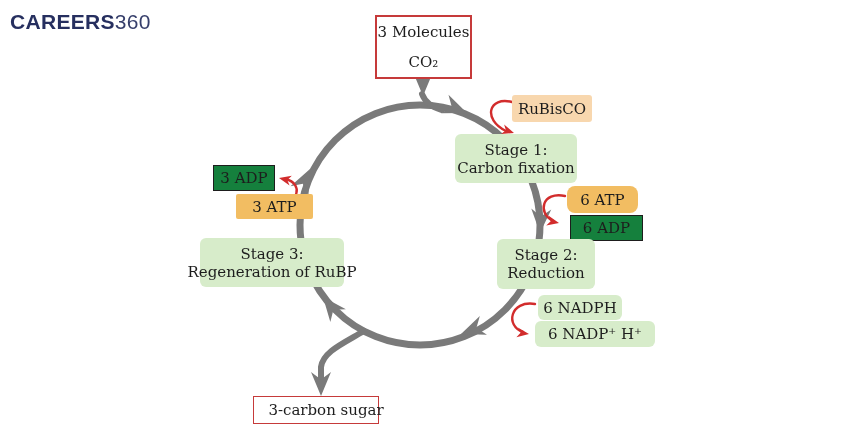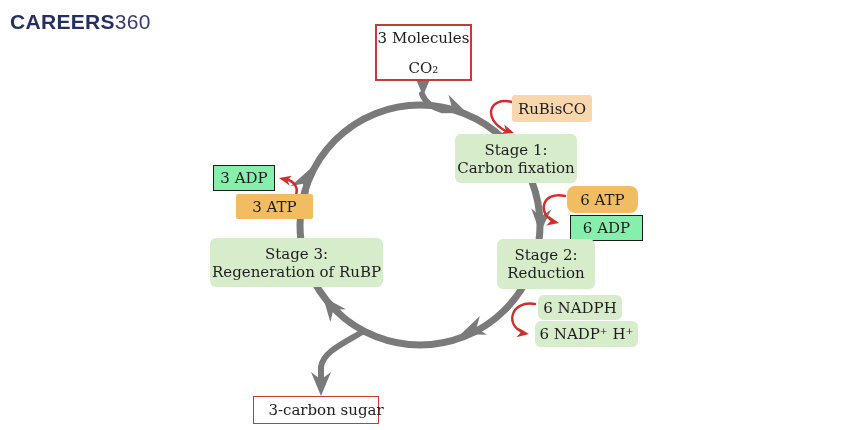--- a/index.html
+++ b/index.html
@@ -16,21 +16,21 @@
   .red-fill{fill:var(--c-red);stroke:none;}
   
   .box{
     position:absolute;display:flex;flex-direction:column;align-items:center;
     justify-content:center;text-align:center;font-size:15px;line-height:1.2;
     white-space:nowrap;box-sizing:border-box;
   }
   .green{background:var(--c-green);border-radius:6px;}
   .orange{background:var(--c-orange);border-radius:2px;}
   .peach{background:var(--c-peach);border-radius:3px;}
-  .white-black{background:#86efac;border:1.6px solid var(--c-dark);}
+  .white-black{background:#15803d;border:1.6px solid var(--c-dark);}
   .white-red{background:#fff;border:2px solid var(--c-bred);}
   .title{
     position:absolute;font-family:"Liberation Sans",sans-serif;font-weight:bold;
     font-size:21px;color:#111;text-align:center;
   }
   .logo{
     position:absolute;left:10px;top:10px;font-family:"Liberation Sans",sans-serif;
     font-size:21px;letter-spacing:.3px;color:var(--c-navy);
   }
   .logo .b{font-weight:800;}
@@ -73,46 +73,46 @@
 
     <path class="red-line" d="M276,206 C300,203 303,184 286,179"></path>
     <use href="#red-head" class="red-fill" transform="translate(279,178) rotate(193)"></use>
   </svg>
 
   <div class="logo">
     <span class="b">CAREERS</span><span class="l">360</span>
   </div>
 
 
-  <div class="box white-red" style="left:375px;top:24px;width:97px;height:57px;gap:12px;">
+  <div class="box white-red" style="left:375px;top:15px;width:97px;height:64px;gap:12px;">
     <span>3 Molecules</span>
     <span>CO₂</span>
   </div>
 
   <div class="box peach" style="left:512px;top:95px;width:80px;height:27px;">RuBisCO</div>
 
   <div class="box green" style="left:455px;top:134px;width:122px;height:49px;">
     <span>Stage 1:</span>
     <span>Carbon fixation</span>
   </div>
 
   <div class="box orange" style="left:567px;top:186px;width:71px;height:27px;border-radius:8px;">6 ATP</div>
   <div class="box white-black" style="left:570px;top:215px;width:73px;height:26px;">6 ADP</div>
 
   <div class="box green" style="left:497px;top:239px;width:98px;height:50px;">
     <span>Stage 2:</span>
     <span>Reduction</span>
   </div>
 
   <div class="box green" style="left:538px;top:295px;width:84px;height:25px;">6 NADPH</div>
-  <div class="box green" style="left:535px;top:321px;width:103px;height:26px;">6 NADP⁺ H⁺</div>
+  <div class="box green" style="left:535px;top:321px;width:120px;height:26px;">6 NADP⁺ H⁺</div>
 
   <div class="box white-black" style="left:213px;top:165px;width:62px;height:26px;">3 ADP</div>
   <div class="box orange" style="left:213px;top:194px;width:77px;height:25px;margin-left:23px;">3 ATP</div>
 
-  <div class="box green" style="left:210px;top:238px;width:173px;height:49px;">
+  <div class="box green" style="left:200px;top:238px;width:144px;height:49px;">
     <span>Stage 3:</span>
     <span>Regeneration of RuBP</span>
   </div>
 
   <div class="box white-red" style="left:253px;top:396px;width:126px;height:28px;border-width:1.6px;padding-left:20px;">3-carbon sugar</div>
 
 </div>
 
 </body></html>

